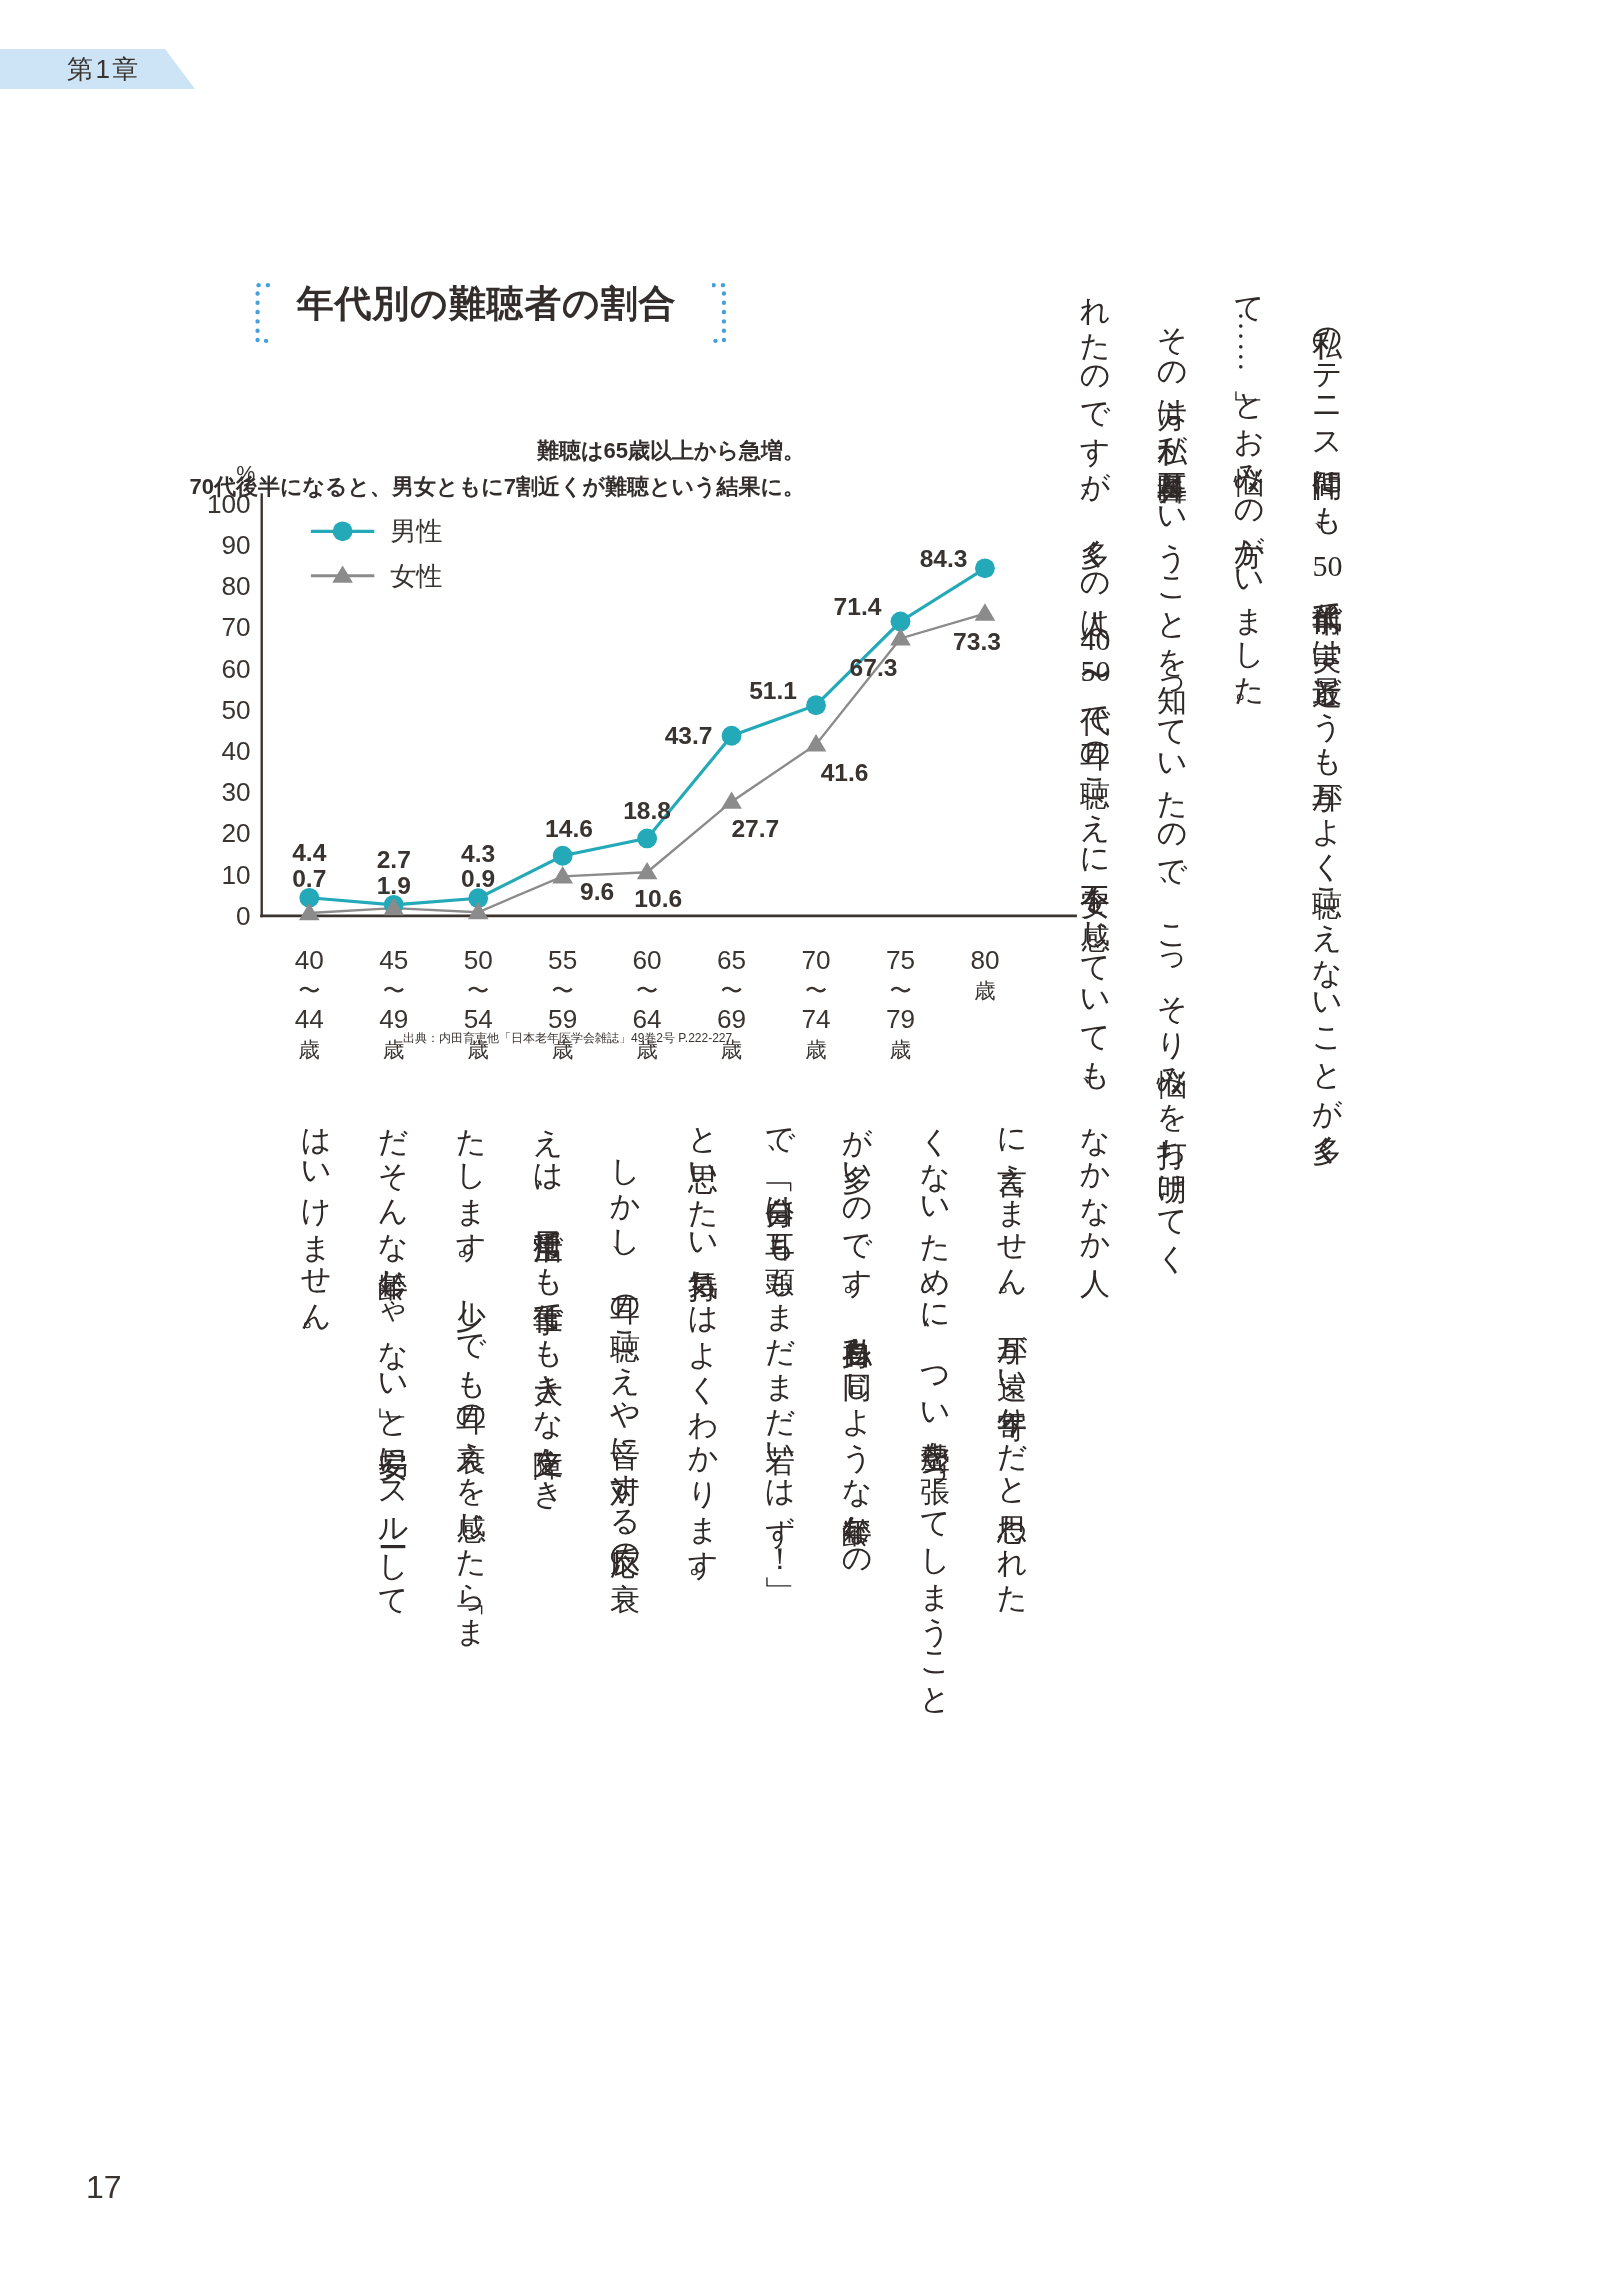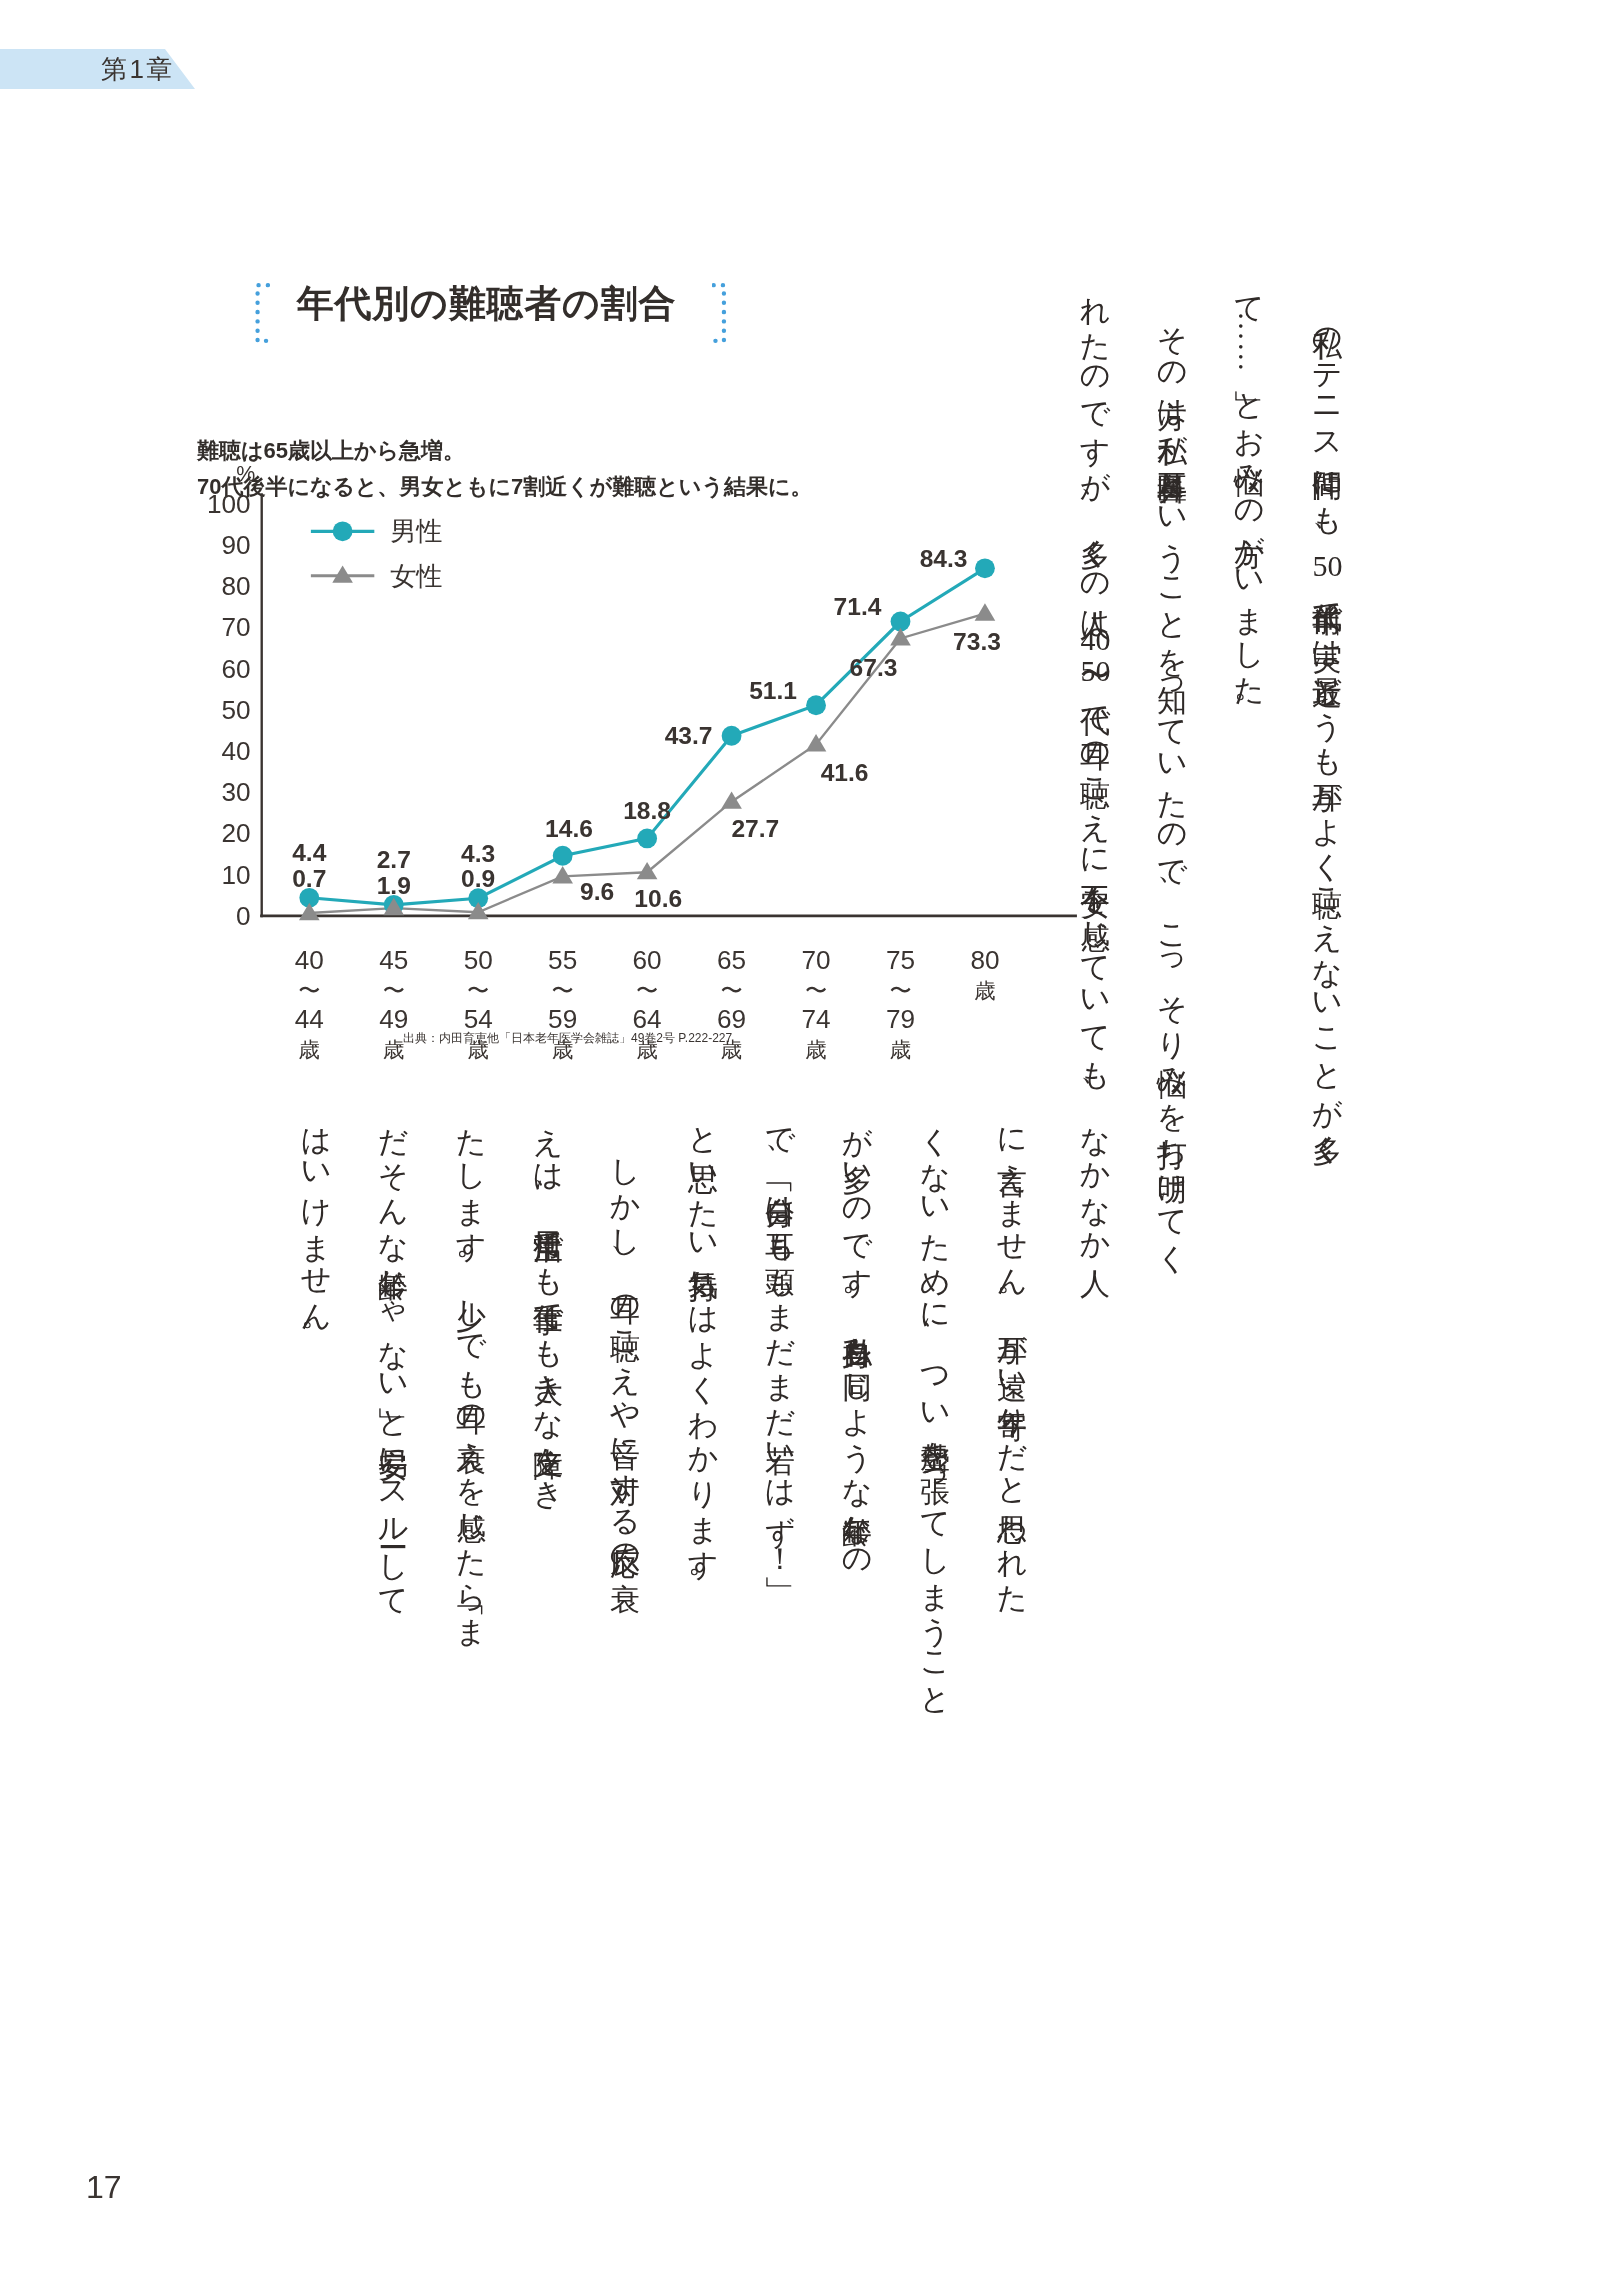--- a/index.html
+++ b/index.html
@@ -7,37 +7,37 @@
     position:relative;width:1617px;height:2295px;background:#ffffff;overflow:hidden;
     font-family:"Liberation Sans",sans-serif;color:#3a3431;
   }
   
   .chapter-banner{
     position:absolute;left:0;top:49px;width:195px;height:40px;
     background:#cce4f5;
     clip-path:polygon(0 0,165px 0,195px 40px,0 40px);
   }
   .chapter-banner span{
-    display:block;line-height:40px;padding-left:101px;
+    display:block;line-height:40px;padding-left:67px;
     font-size:26px;letter-spacing:2.4px;font-weight:500;color:#3a3431;
   }
   .chapter-subtitle{
     position:absolute;left:33px;top:100px;
     font-size:24px;letter-spacing:-0.8px;font-weight:500;color:#3a3431;white-space:nowrap;
   }
   
   .fig-title{
     position:absolute;left:266px;top:279px;width:441px;text-align:center;
     font-size:37px;font-weight:700;letter-spacing:0.8px;color:#332e2b;white-space:nowrap;
   }
   .bracket{position:absolute;top:282px;width:17.5px;height:62px;}
   .bracket.l{left:252px;}
   .bracket.r{left:712px;}
   .fig-caption{
-    position:absolute;left:197px;top:433px;width:619px;text-align:left;
+    position:absolute;left:186px;top:433px;width:619px;text-align:right;
     font-size:22px;font-weight:600;line-height:36px;color:#332e2b;
   }
   .chart-wrap{position:absolute;left:0;top:0;width:1617px;height:2295px;pointer-events:none;}
   .fig-source{
     position:absolute;left:403px;top:1030px;
     font-size:12px;font-weight:400;color:#3a3431;white-space:nowrap;
   }
   
   .vcol{
     position:absolute;writing-mode:vertical-rl;text-orientation:mixed;

